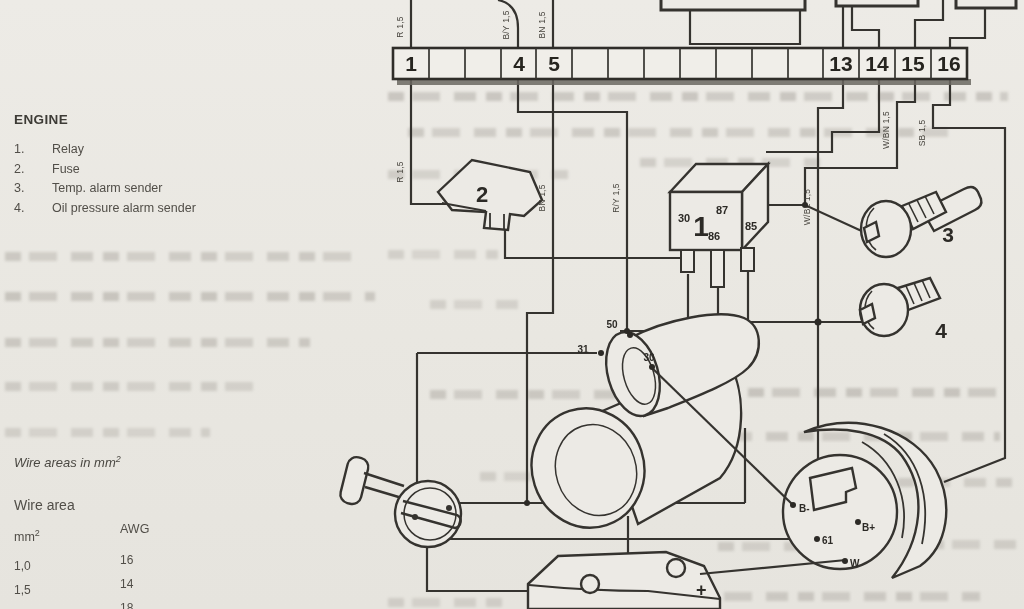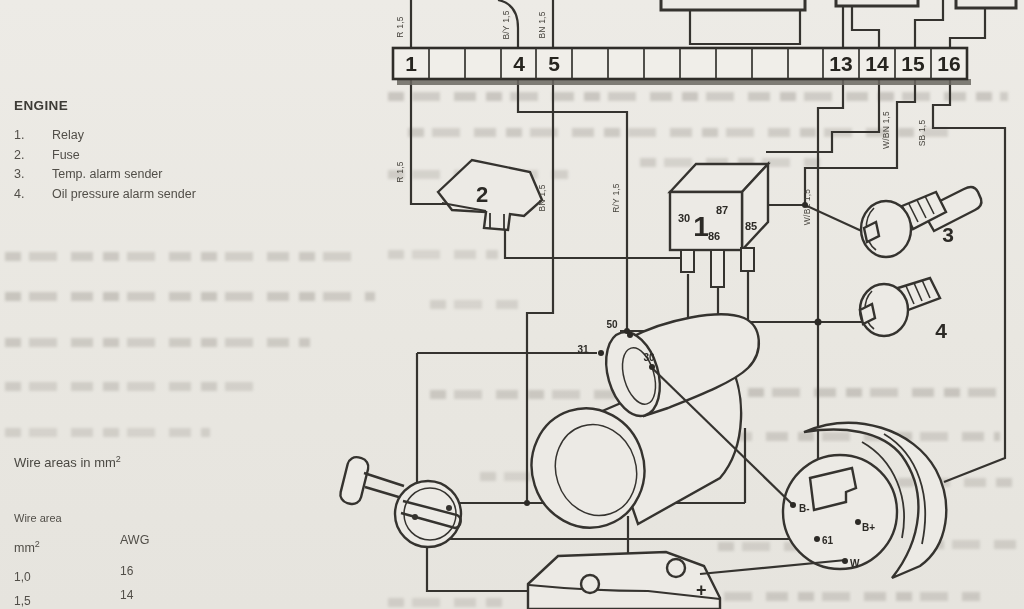--- a/index.html
+++ b/index.html
@@ -10,28 +10,28 @@
     color:#45423d;
   }
   
   .g{position:absolute;height:9px;pointer-events:none;
      background:repeating-linear-gradient(90deg,
        rgba(110,104,96,.55) 0 16px, rgba(110,104,96,0) 16px 24px,
        rgba(110,104,96,.45) 24px 52px, rgba(110,104,96,0) 52px 66px,
        rgba(110,104,96,.5) 66px 88px, rgba(110,104,96,0) 88px 98px);
      filter:blur(1.6px);}
   svg{position:absolute;left:0;top:0;}
-  .legend{position:absolute;left:14px;top:98px;width:320px;}
+  .legend{position:absolute;left:14px;top:112px;width:320px;}
   .legend-title{font-weight:bold;font-size:13.5px;letter-spacing:.4px;color:#3d3b36;}
   .legend-list{margin-top:13px;}
   .legend-row{display:flex;font-size:12.5px;line-height:19.5px;color:#514e48;}
   .legend-num{width:38px;}
   .wiretable{position:absolute;left:14px;top:454px;color:#514e48;}
-  .wt-caption{font-size:13px;color:#4a4842;}
-  .wt-sub{font-size:11px;margin-top:42px;}
+  .wt-caption{font-size:13px;color:#4a4842;font-style:italic;}
+  .wt-sub{font-size:14px;margin-top:27px;}
   .wt-head{display:flex;font-size:12.5px;margin-top:9px;}
   .wt-row{display:flex;font-size:12px;line-height:18px;}
   .wt-c1{width:106px;margin-top:6px;}
   sup{font-size:9px;}
   text{font-family:"Liberation Sans", sans-serif;fill:#35332f;}
   .tnum{font-size:21px;font-weight:bold;fill:#26241f;}
   .wl{font-size:8.5px;fill:#45423c;letter-spacing:.2px;}
   .cnum{font-weight:bold;fill:#2c2a26;}
   .pin{font-size:11px;font-weight:bold;fill:#2c2a26;}
   .term{font-size:10px;font-weight:bold;fill:#2c2a26;}

